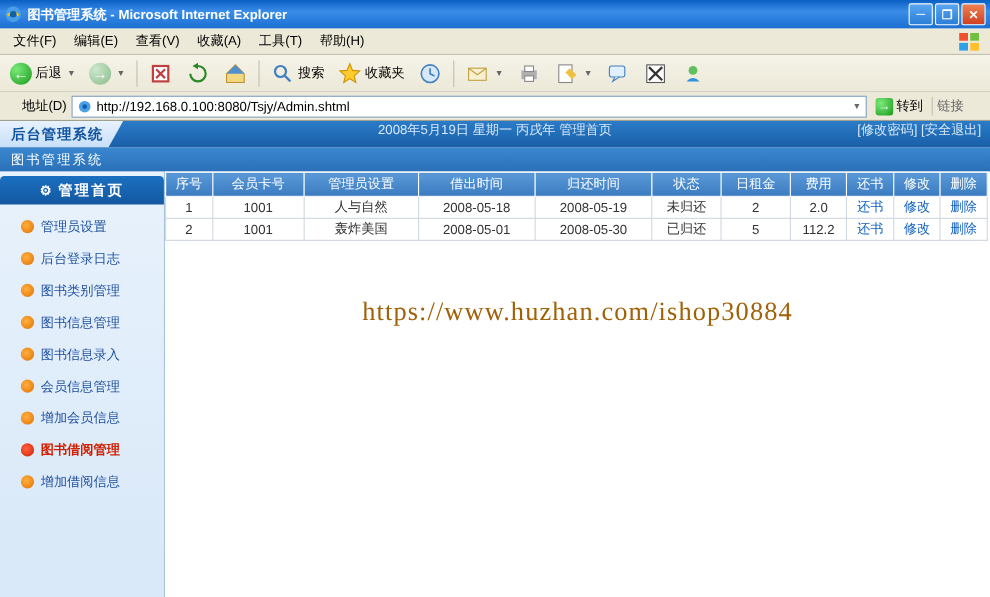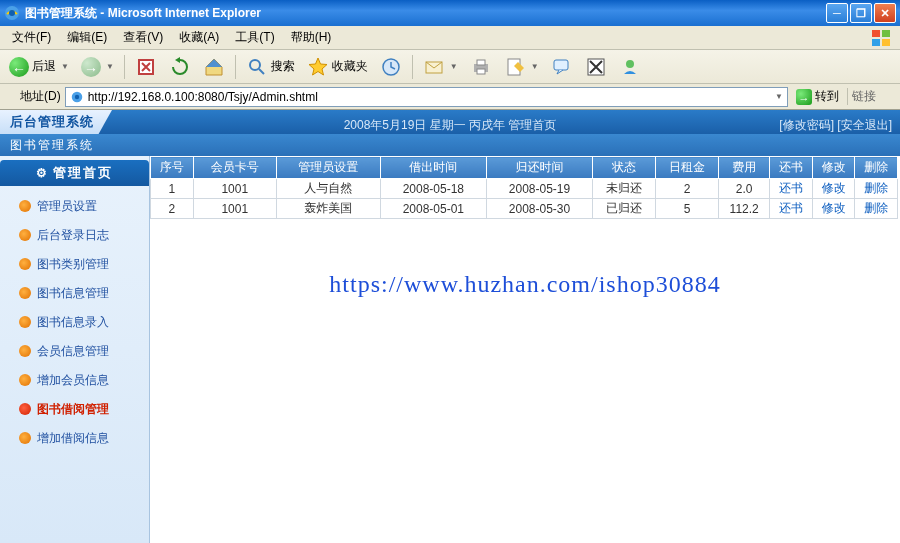--- a/index.html
+++ b/index.html
@@ -32,21 +32,21 @@
 
 
 .addrbar { height: 26px; background: #ece9d8; border-bottom: 1px solid #a0a090; display: flex; align-items: center; padding: 0 20px; gap: 4px; }
 .addr-label { font-size: 12px; }
 .addr-input { flex:1; height: 20px; border: 1px solid #7f9db9; background:#fff; display:flex; align-items:center; padding:0 4px; font-size:12px; }
 .go-btn { display:flex; align-items:center; gap:3px; padding: 0 4px; font-size:12px; }
 .go-ico { width:16px; height:16px; background: radial-gradient(circle at 30% 30%, #7aea7a, #1a9a1a); border-radius:3px; color:#fff; display:flex; align-items:center; justify-content:center; font-size:11px; }
 .links-label { font-size:12px; padding: 0 4px; color:#666; border-left:1px solid #c0c0b0; }
 
 
-.app-header { height: 24px; background: linear-gradient(#2a7bc8,#1a5fa8); display:flex; align-items:flex-end; color:#d8e8f8; font-size:12px; position:relative; }
+.app-header { height: 24px; background: linear-gradient(#2a7bc8,#1a5fa8); display:flex; align-items:flex-start; color:#d8e8f8; font-size:12px; position:relative; }
 .sys-name-tab { background: linear-gradient(#e8f2ff,#c8dff8); color:#1054a0; font-weight:bold; height:24px; padding:0 18px 0 10px; display:flex; align-items:center; clip-path: polygon(0 0, 100% 0, 88% 100%, 0 100%); font-size:13px; letter-spacing:1px; }
 .date-center { position:absolute; left:50%; transform:translateX(-50%); }
 .header-links { margin-left:auto; padding-right:8px; }
 .header-links span { cursor:pointer; }
 
 
 .subtitle { height: 22px; background: linear-gradient(#3a88d0,#2a70b8); color:#fff; font-size:12px; padding:0 10px; display:flex; align-items:center; letter-spacing:2px; }
 
 
 .mainwrap { display:flex; height: calc(543px - 26px - 24px - 34px - 26px - 24px - 22px); }
@@ -61,21 +61,21 @@
 .content { flex:1; background:#fff; position:relative; overflow:auto; }
 .content::-webkit-scrollbar { width:16px; }
 .content::-webkit-scrollbar-track { background:#e8e8e8; }
 .content::-webkit-scrollbar-thumb { background:#c0c0c0; border:1px solid #a0a0a0; }
 
 table.data { width: calc(100% - 2px); border-collapse: collapse; font-size:12px; margin:0; }
 table.data th { background: linear-gradient(#5a9ad8,#3a7ac0); color:#fff; font-weight:normal; height:22px; border:1px solid #fff; text-align:center; padding:0; }
 table.data td { height:20px; border:1px solid #d0d8e0; text-align:center; color:#333; }
 table.data td.link { color:#1060c0; cursor:pointer; }
 
-.watermark { position:absolute; top:115px; left:50%; transform:translateX(-50%); font-size:24px; color:#1d4ed8; font-family: Georgia, serif; letter-spacing:1px; pointer-events:none; white-space:nowrap; }
+.watermark { position:absolute; top:115px; left:50%; transform:translateX(-50%); font-size:24px; color:#a16207; font-family: Georgia, serif; letter-spacing:1px; pointer-events:none; white-space:nowrap; }
 </style>
 </head>
 <body>
 
 <div class="titlebar">
   <svg class="ie-icon" viewBox="0 0 16 16">
       <circle cx="8" cy="8" r="7" fill="#4aa0e8"></circle>
       <path d="M3 9 Q8 4 13 9" stroke="#ffcc00" stroke-width="2" fill="none"></path>
       <circle cx="8" cy="8" r="3" fill="#1060b0"></circle>
     </svg>

